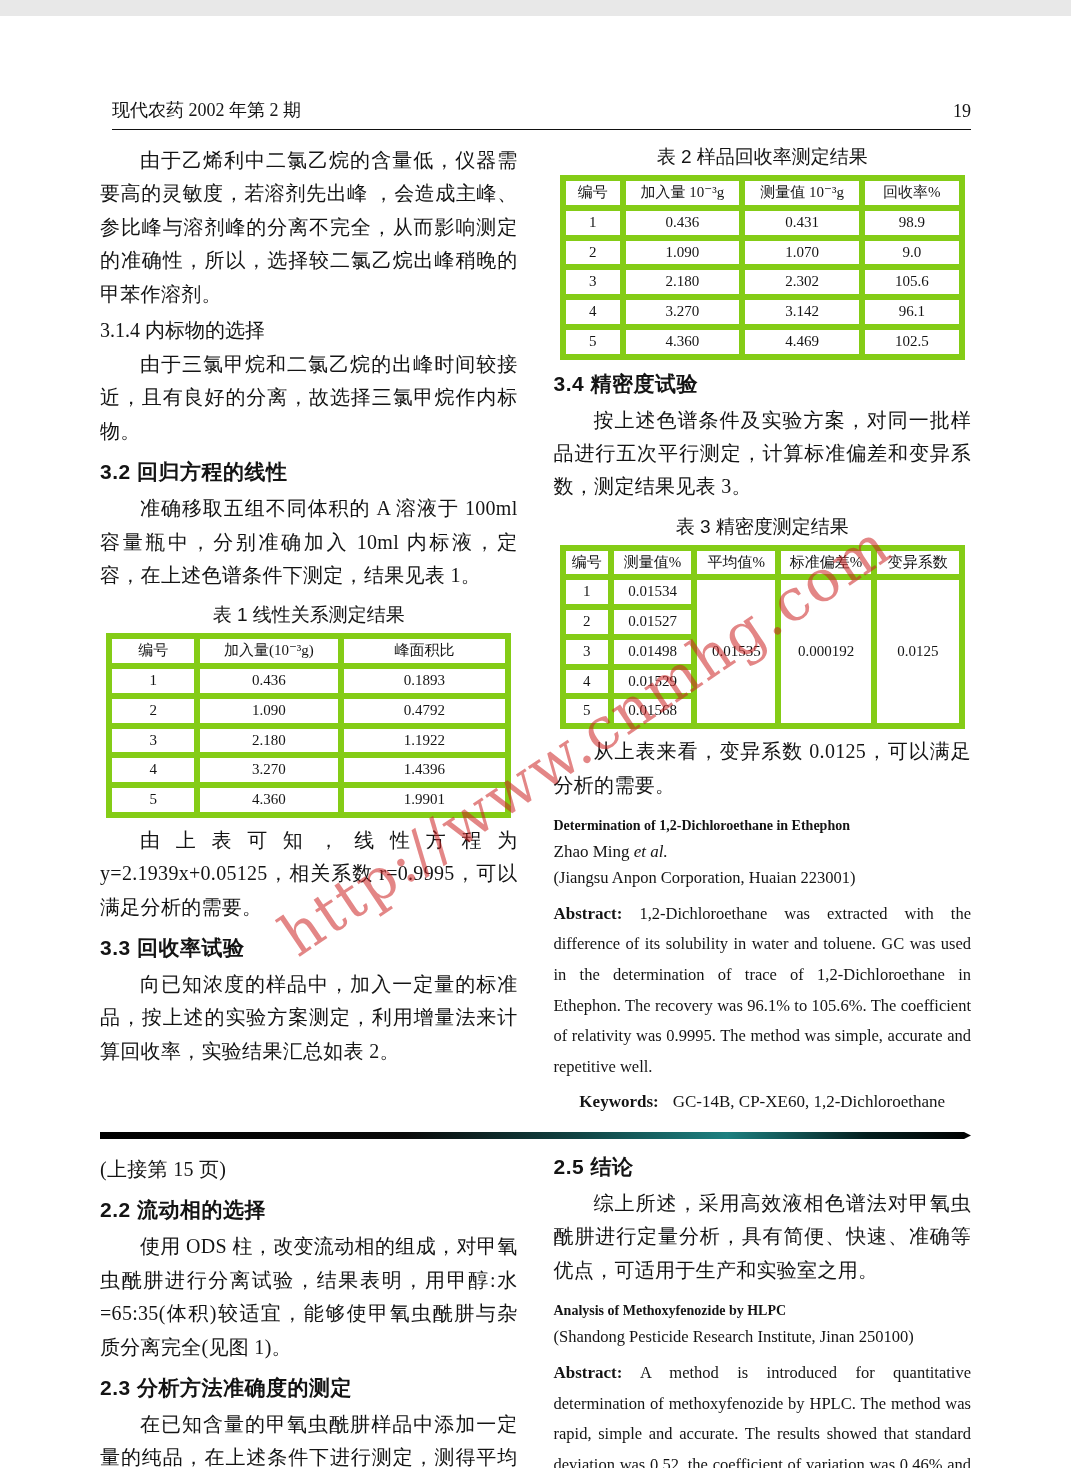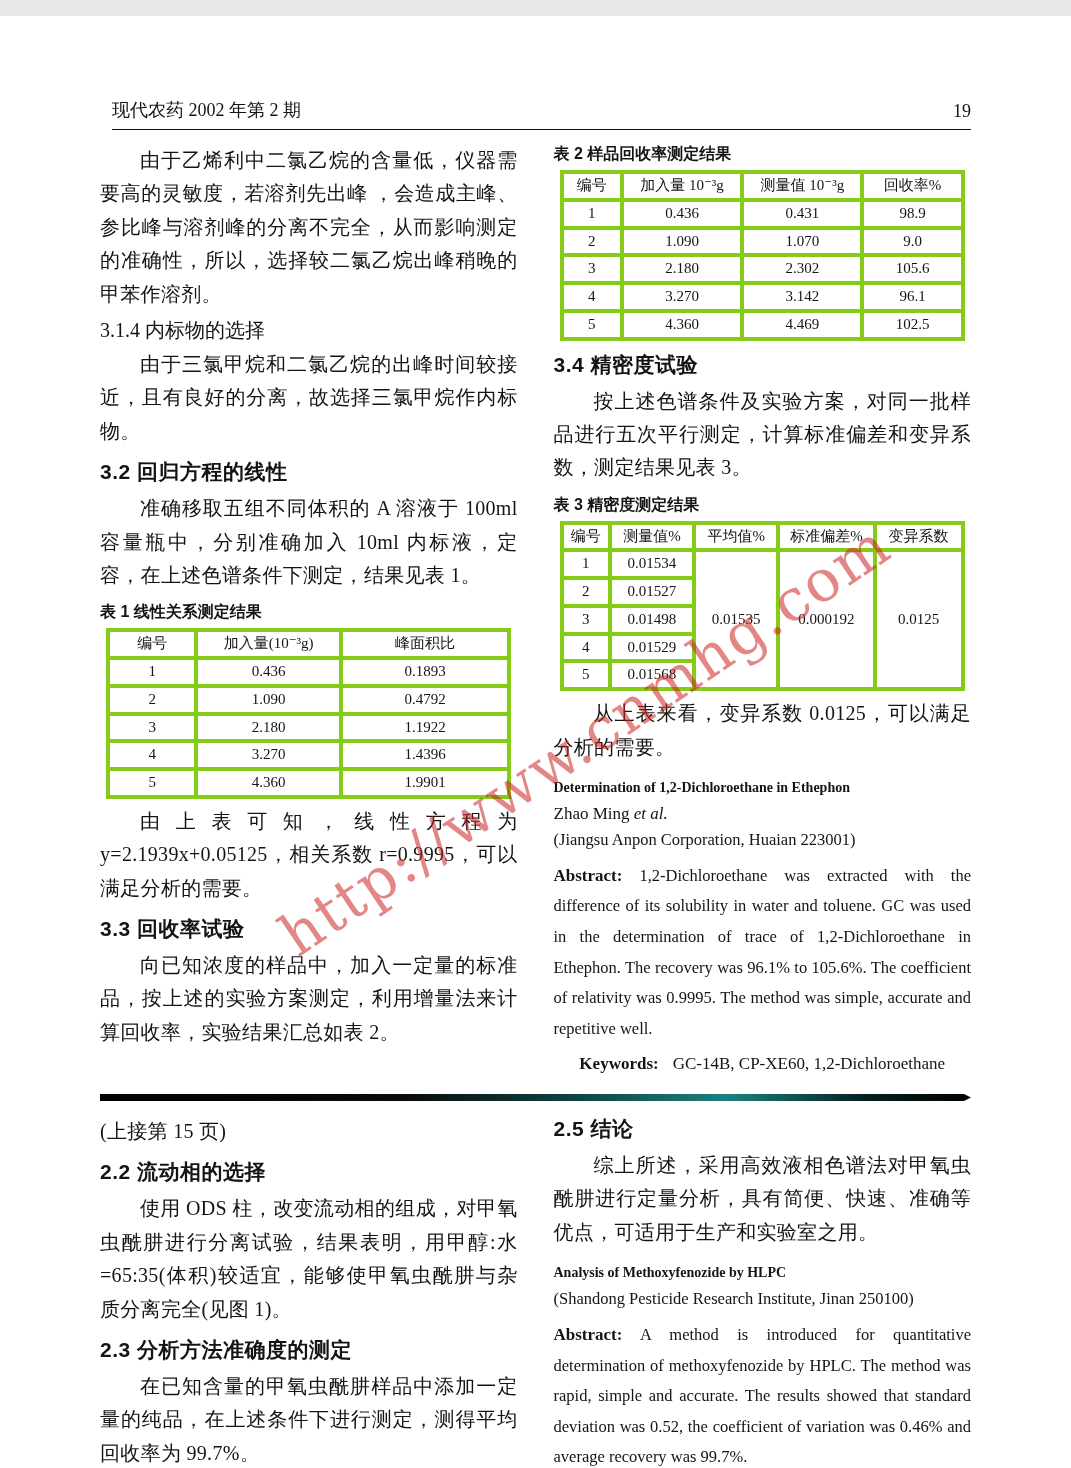--- a/index.html
+++ b/index.html
@@ -19,23 +19,23 @@
   .col{flex:1;min-width:0;}
   p.body{font-size:20px;line-height:1.67;text-align:justify;margin:0 0 2px 0;text-indent:2em;letter-spacing:.3px;}
   p.noindent{text-indent:0;}
   .sec{font-family:"Liberation Sans","DejaVu Sans",sans-serif;font-size:21px;font-weight:600;margin:10px 0 6px 0;letter-spacing:.5px;}
   .subsec{font-size:20px;font-weight:400;margin:6px 0 4px 0;}
   
   .figure{margin:10px 0 2px 0;text-align:left;}
   .figure svg{display:block;margin:0 auto;}
   .fig-caption{text-align:center;font-family:"Liberation Sans","DejaVu Sans",sans-serif;font-size:16px;margin:6px 0 4px 0;}
   
-  .table-title{font-family:"Liberation Sans","DejaVu Sans",sans-serif;font-size:16px;font-weight:700;margin:10px 0 5px 0;}
+  .table-title{text-align:center;font-family:"Liberation Sans","DejaVu Sans",sans-serif;font-size:19px;font-weight:400;margin:10px 0 5px 0;}
   table.data{border-collapse:collapse;margin:0 auto 6px auto;width:97%;font-size:15px;}
-  table.data th,table.data td{border:4px solid #84cc16;padding:1px 5px;text-align:center;font-weight:normal;line-height:1.45;}
+  table.data th,table.data td{border:6px solid #84cc16;padding:1px 5px;text-align:center;font-weight:normal;line-height:1.45;}
   table.data th{font-size:15px;}
   
   .divider{height:7px;margin:20px 100px 14px 100px;
     background:linear-gradient(90deg,#000 0%,#0a0a0a 35%,#114444 55%,#1d8080 72%,#041f1f 88%,#000 100%);
     clip-path:polygon(0 0,99.2% 0,100% 50%,99.2% 100%,0 100%);}
   
   .en-title{font-size:14px;font-weight:bold;margin:16px 0 8px 0;}
   .en-line{font-size:17px;margin:2px 0;}
   .en-affil{font-size:16.5px;margin:6px 0 10px 0;}
   .en-abstract{font-size:16.5px;line-height:1.85;text-align:justify;margin:6px 0;}

